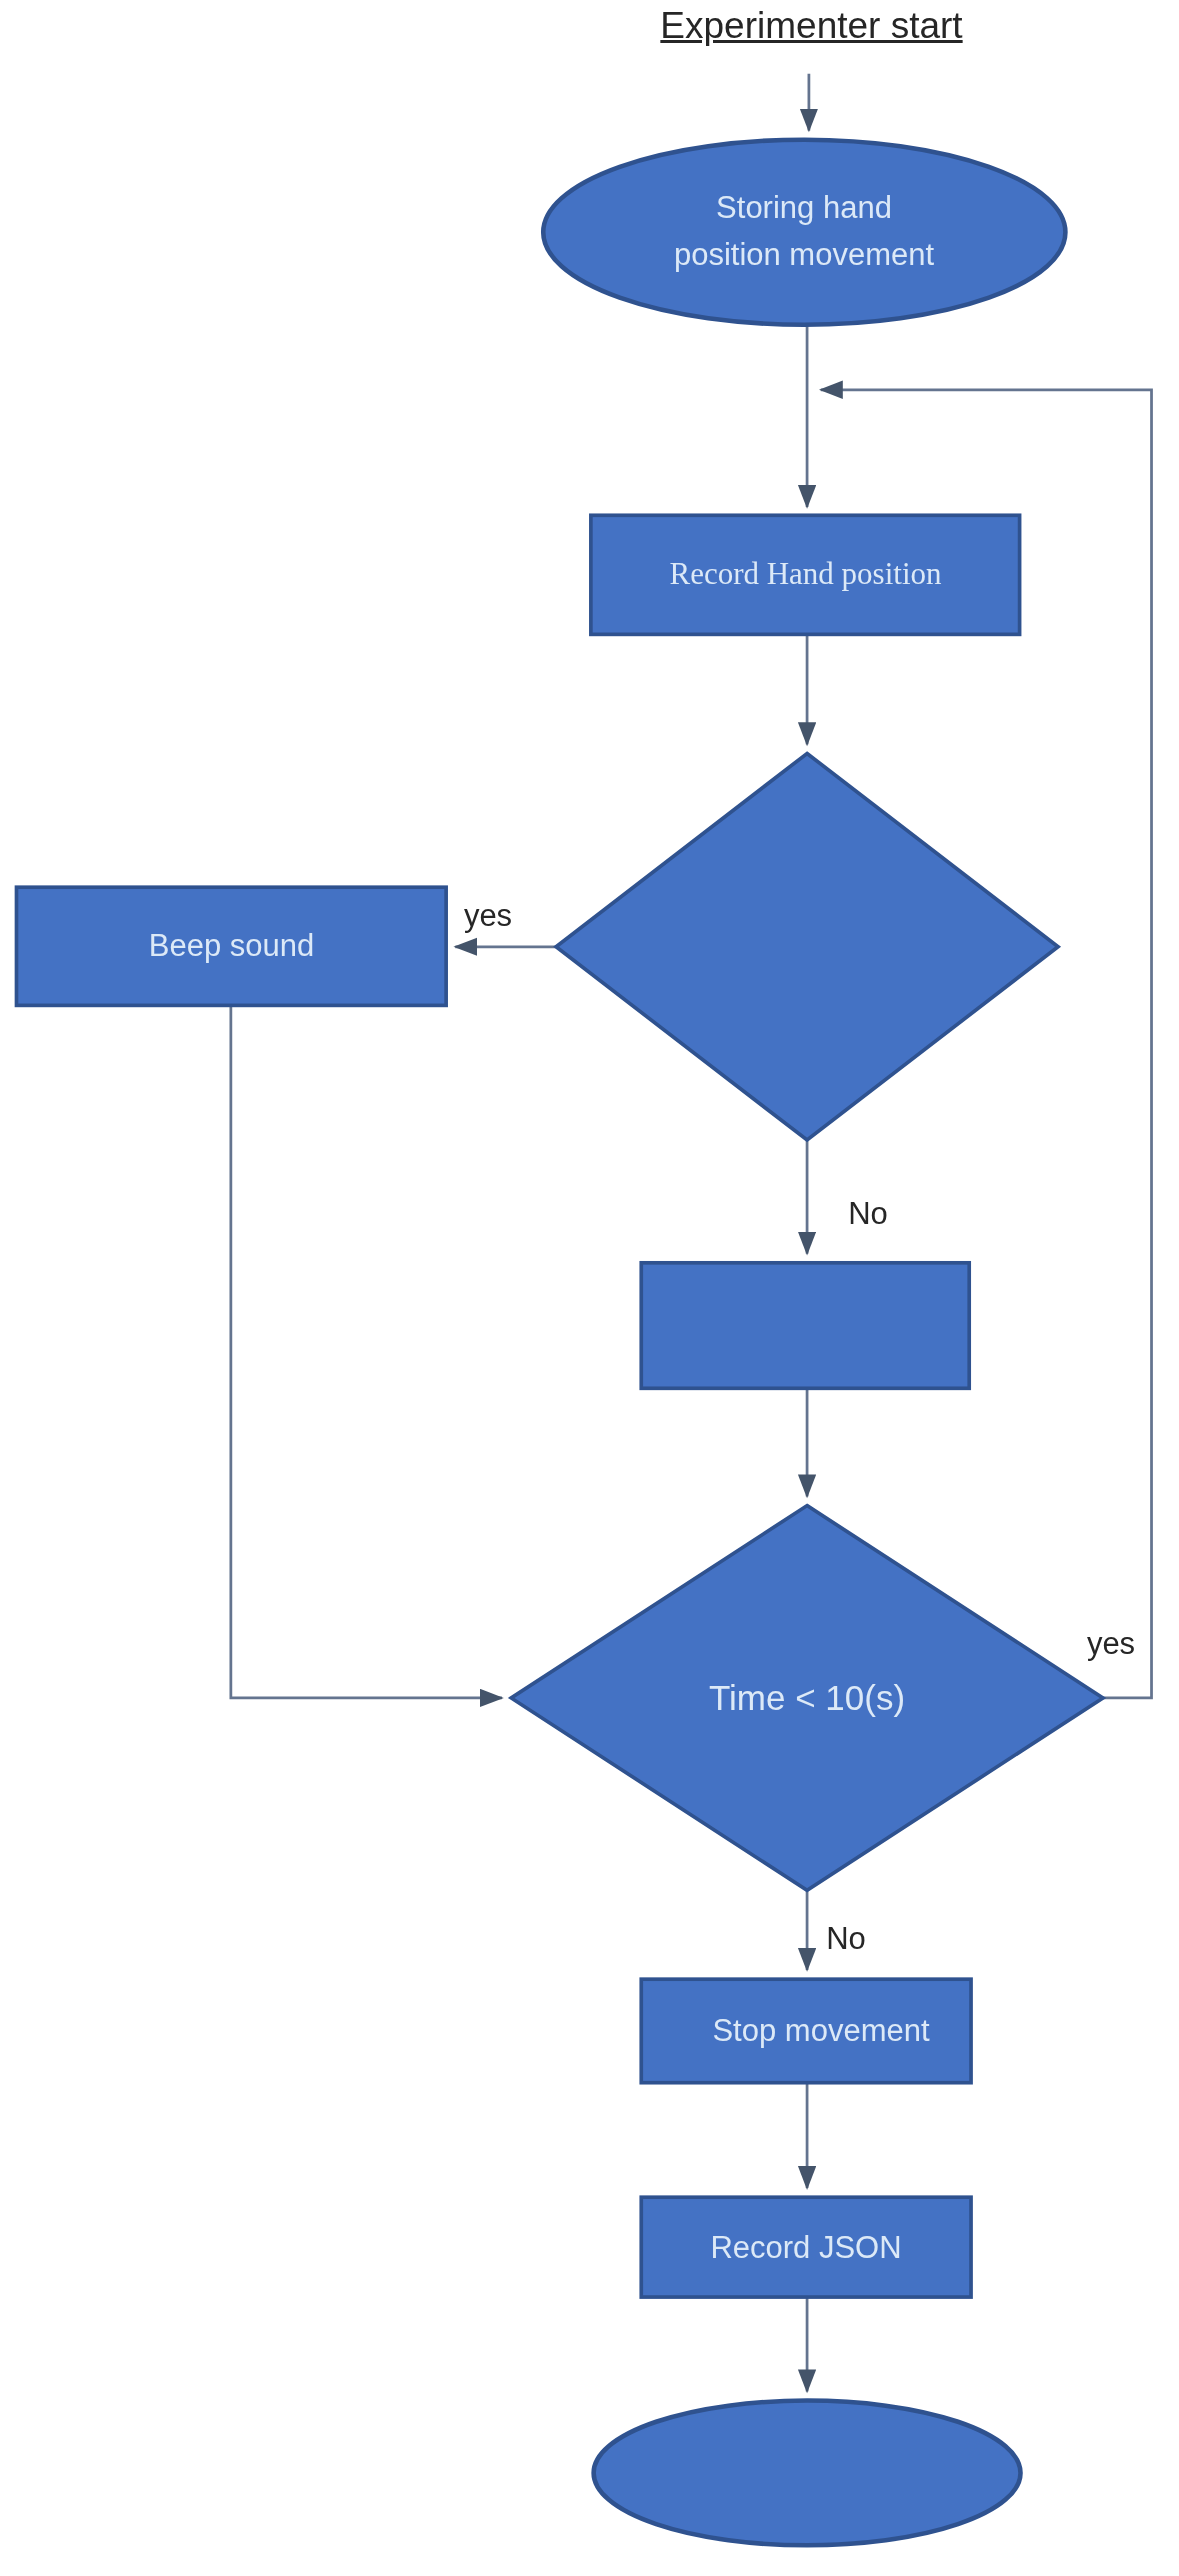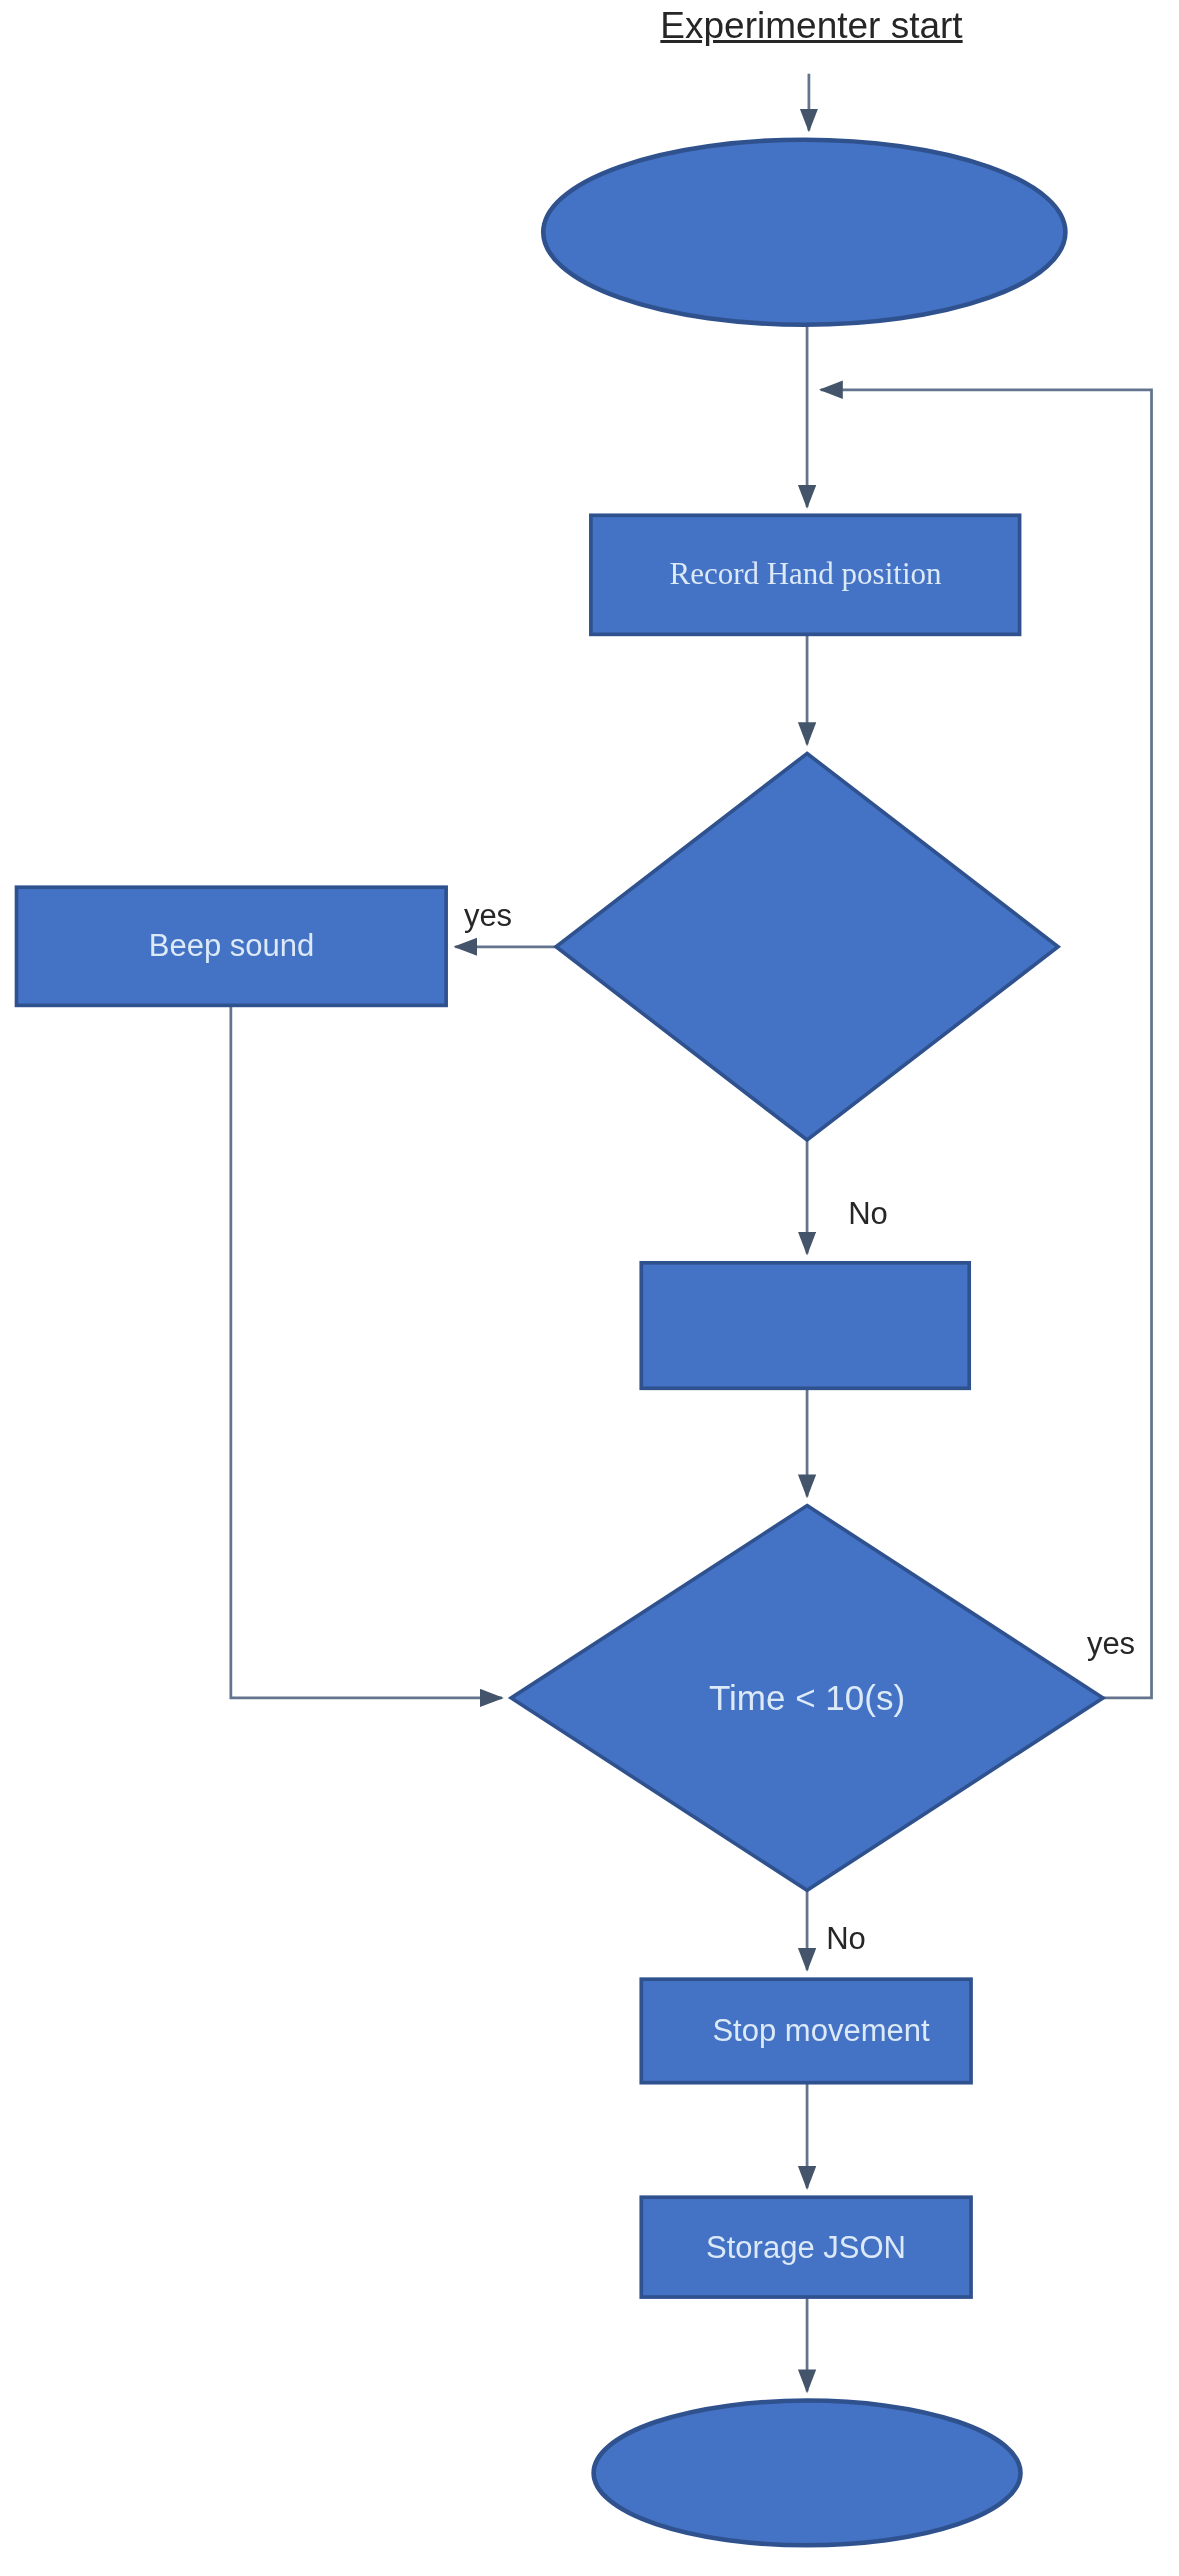--- a/index.html
+++ b/index.html
@@ -100,41 +100,44 @@
     <polygon class="shape" points="881,1643 1204,1853 881,2063 558,1853"></polygon>
     <rect class="shape" x="700" y="2160" width="360" height="113"></rect>
     <rect class="shape" x="700" y="2398" width="360" height="109"></rect>
     <ellipse class="shape terminator" cx="881" cy="2699" rx="233" ry="79"></ellipse>
   </svg>
 
   <div class="title-label" style="left:541px; top:5px; width:541px; height:55px;text-decoration:underline;">
     <span>Experimenter start</span>
   </div>
 
+  <div class="node-text" style="left:543px; top:139px; width:522px; height:185px;">
+    <span class="wrap" style="max-width:266px;">Storing hand position movement</span>
+  </div>
 
   <div class="node-text" style="left:591px; top:515px; width:429px; height:119px;">
     <span class="wrap" style="max-width:275px;font-family:Liberation Serif, serif;">Record Hand position</span>
   </div>
 
 
   <div class="node-text" style="left:16.5px; top:887px; width:430px; height:118px;">
     <span class="wrap">Beep sound</span>
   </div>
 
 
   <div class="node-text decision-text" style="left:511px; top:1506px; width:592px; height:385px;">
     <span class="wrap">Time &lt; 10(s)</span>
   </div>
 
   <div class="node-text" style="left:641px; top:1979px; width:330px; height:104px;padding-left:15px;">
     <span class="wrap" style="max-width:220px;">Stop movement</span>
   </div>
 
   <div class="node-text" style="left:641px; top:2198px; width:330px; height:100px;">
-    <span class="wrap">Storage JSON</span>
+    <span class="wrap">Record JSON</span>
   </div>
 
 
   <div class="edge-label" style="left:433px; top:891px; width:110px; height:51px;">
     <span>yes</span>
   </div>
 
   <div class="edge-label" style="left:813px; top:1189px; width:110px; height:51px;">
     <span>No</span>
   </div>

